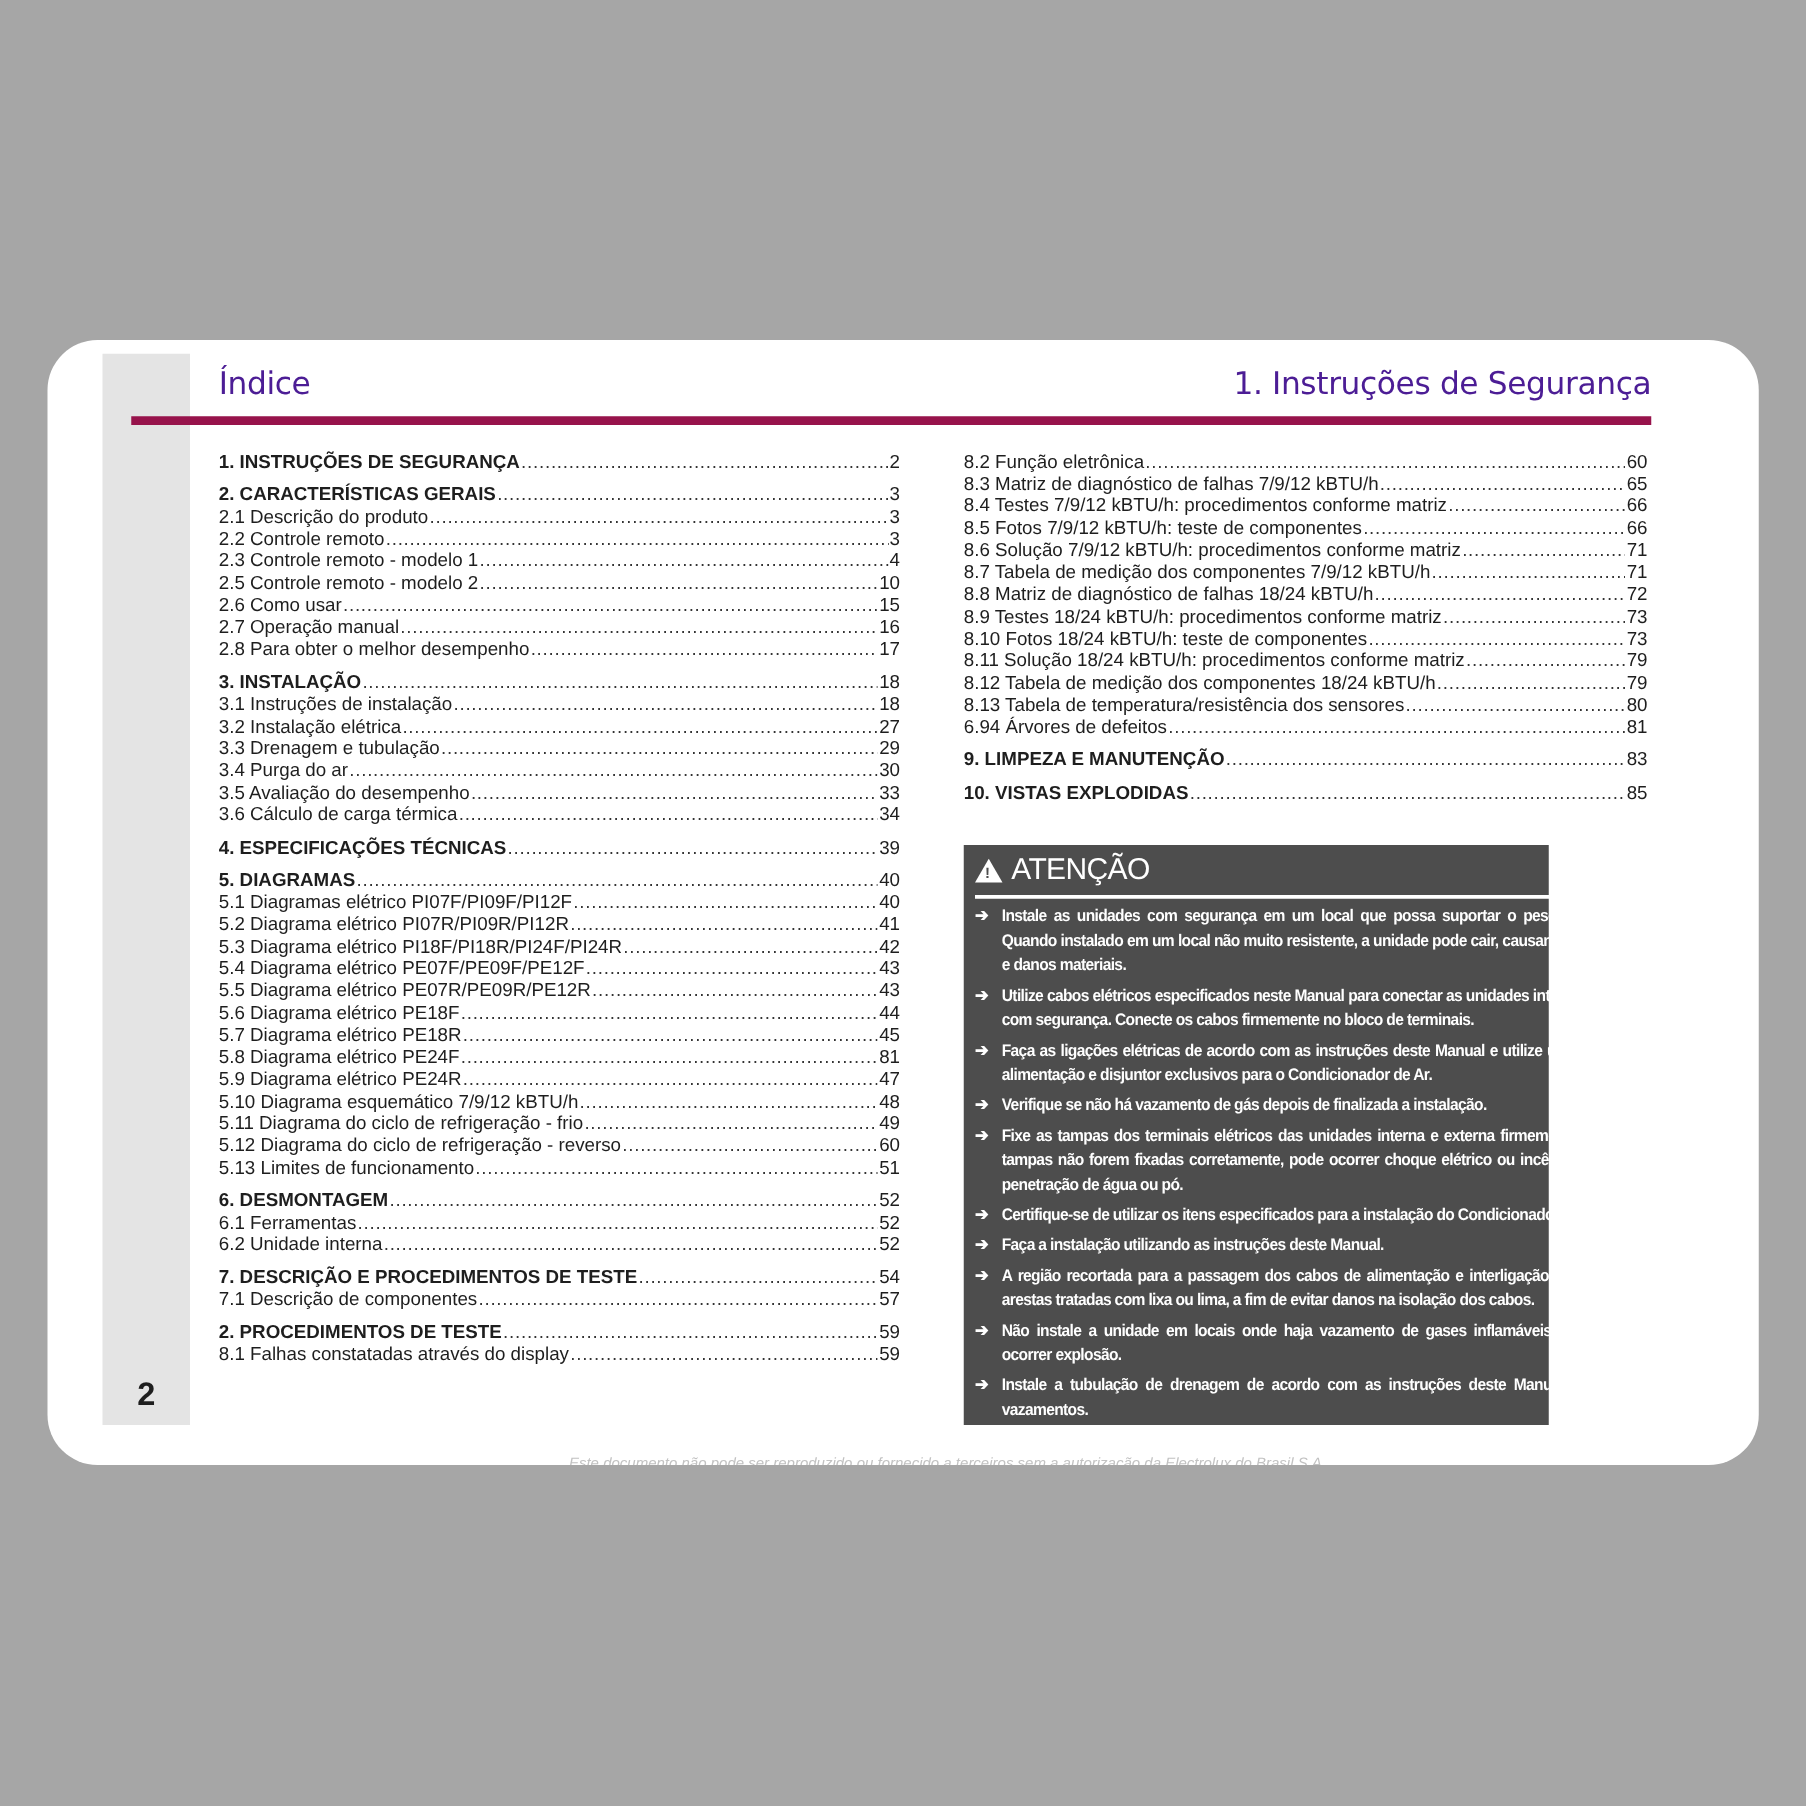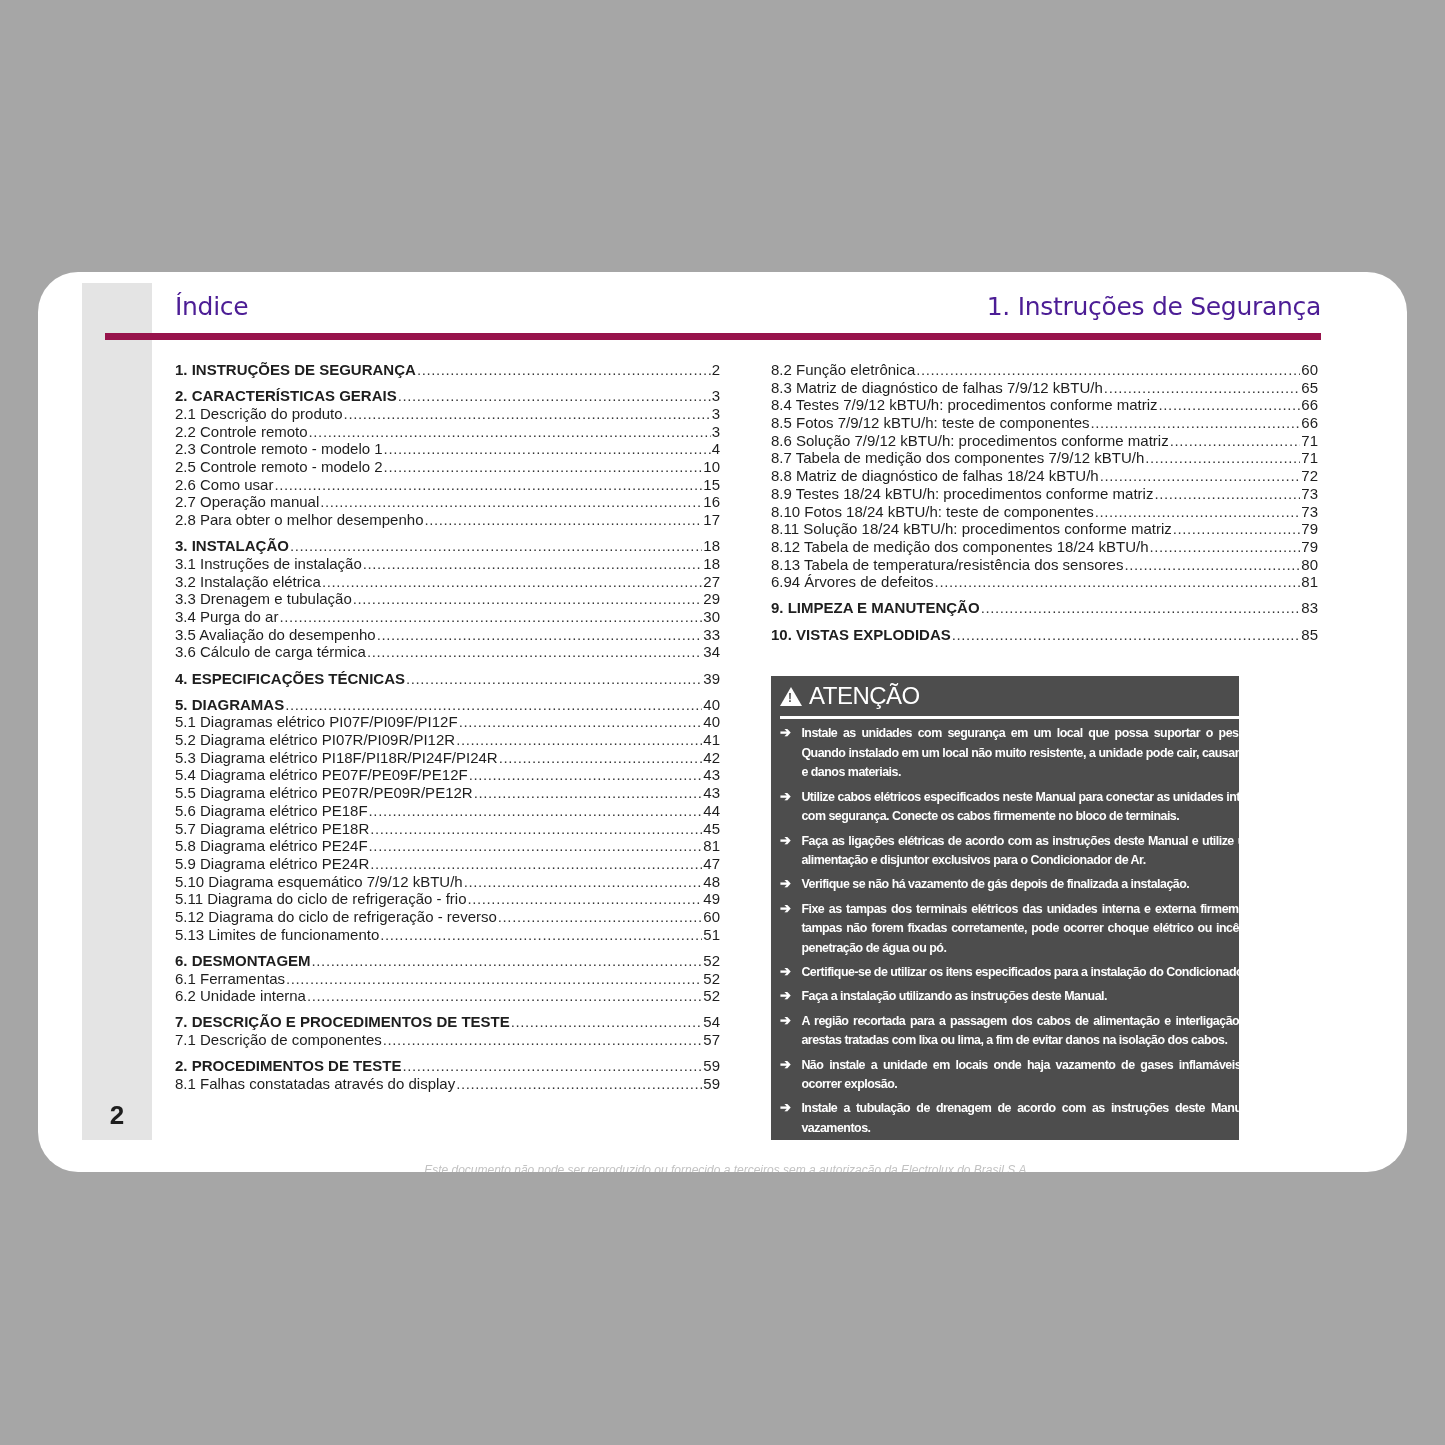--- a/index.html
+++ b/index.html
@@ -119,21 +119,21 @@
     width: 555px;
     margin-bottom: 4.5px;
     text-align: justify;
   }
   .warn-list li .arrow {
     position: absolute; left: 0; top: 0;
     font-size: 14px;
   }
   .footer {
     position: absolute;
-    left: 377px; top: 1162px;
+    left: 408px; top: 1162px;
     width: 700px; text-align: center;
     font-style: italic; font-size: 12px;
     color: #c2c2c2;
     height: 10px; overflow: hidden;
     line-height: 16px;
   }
 </style>
 </head>
 <body>
 

